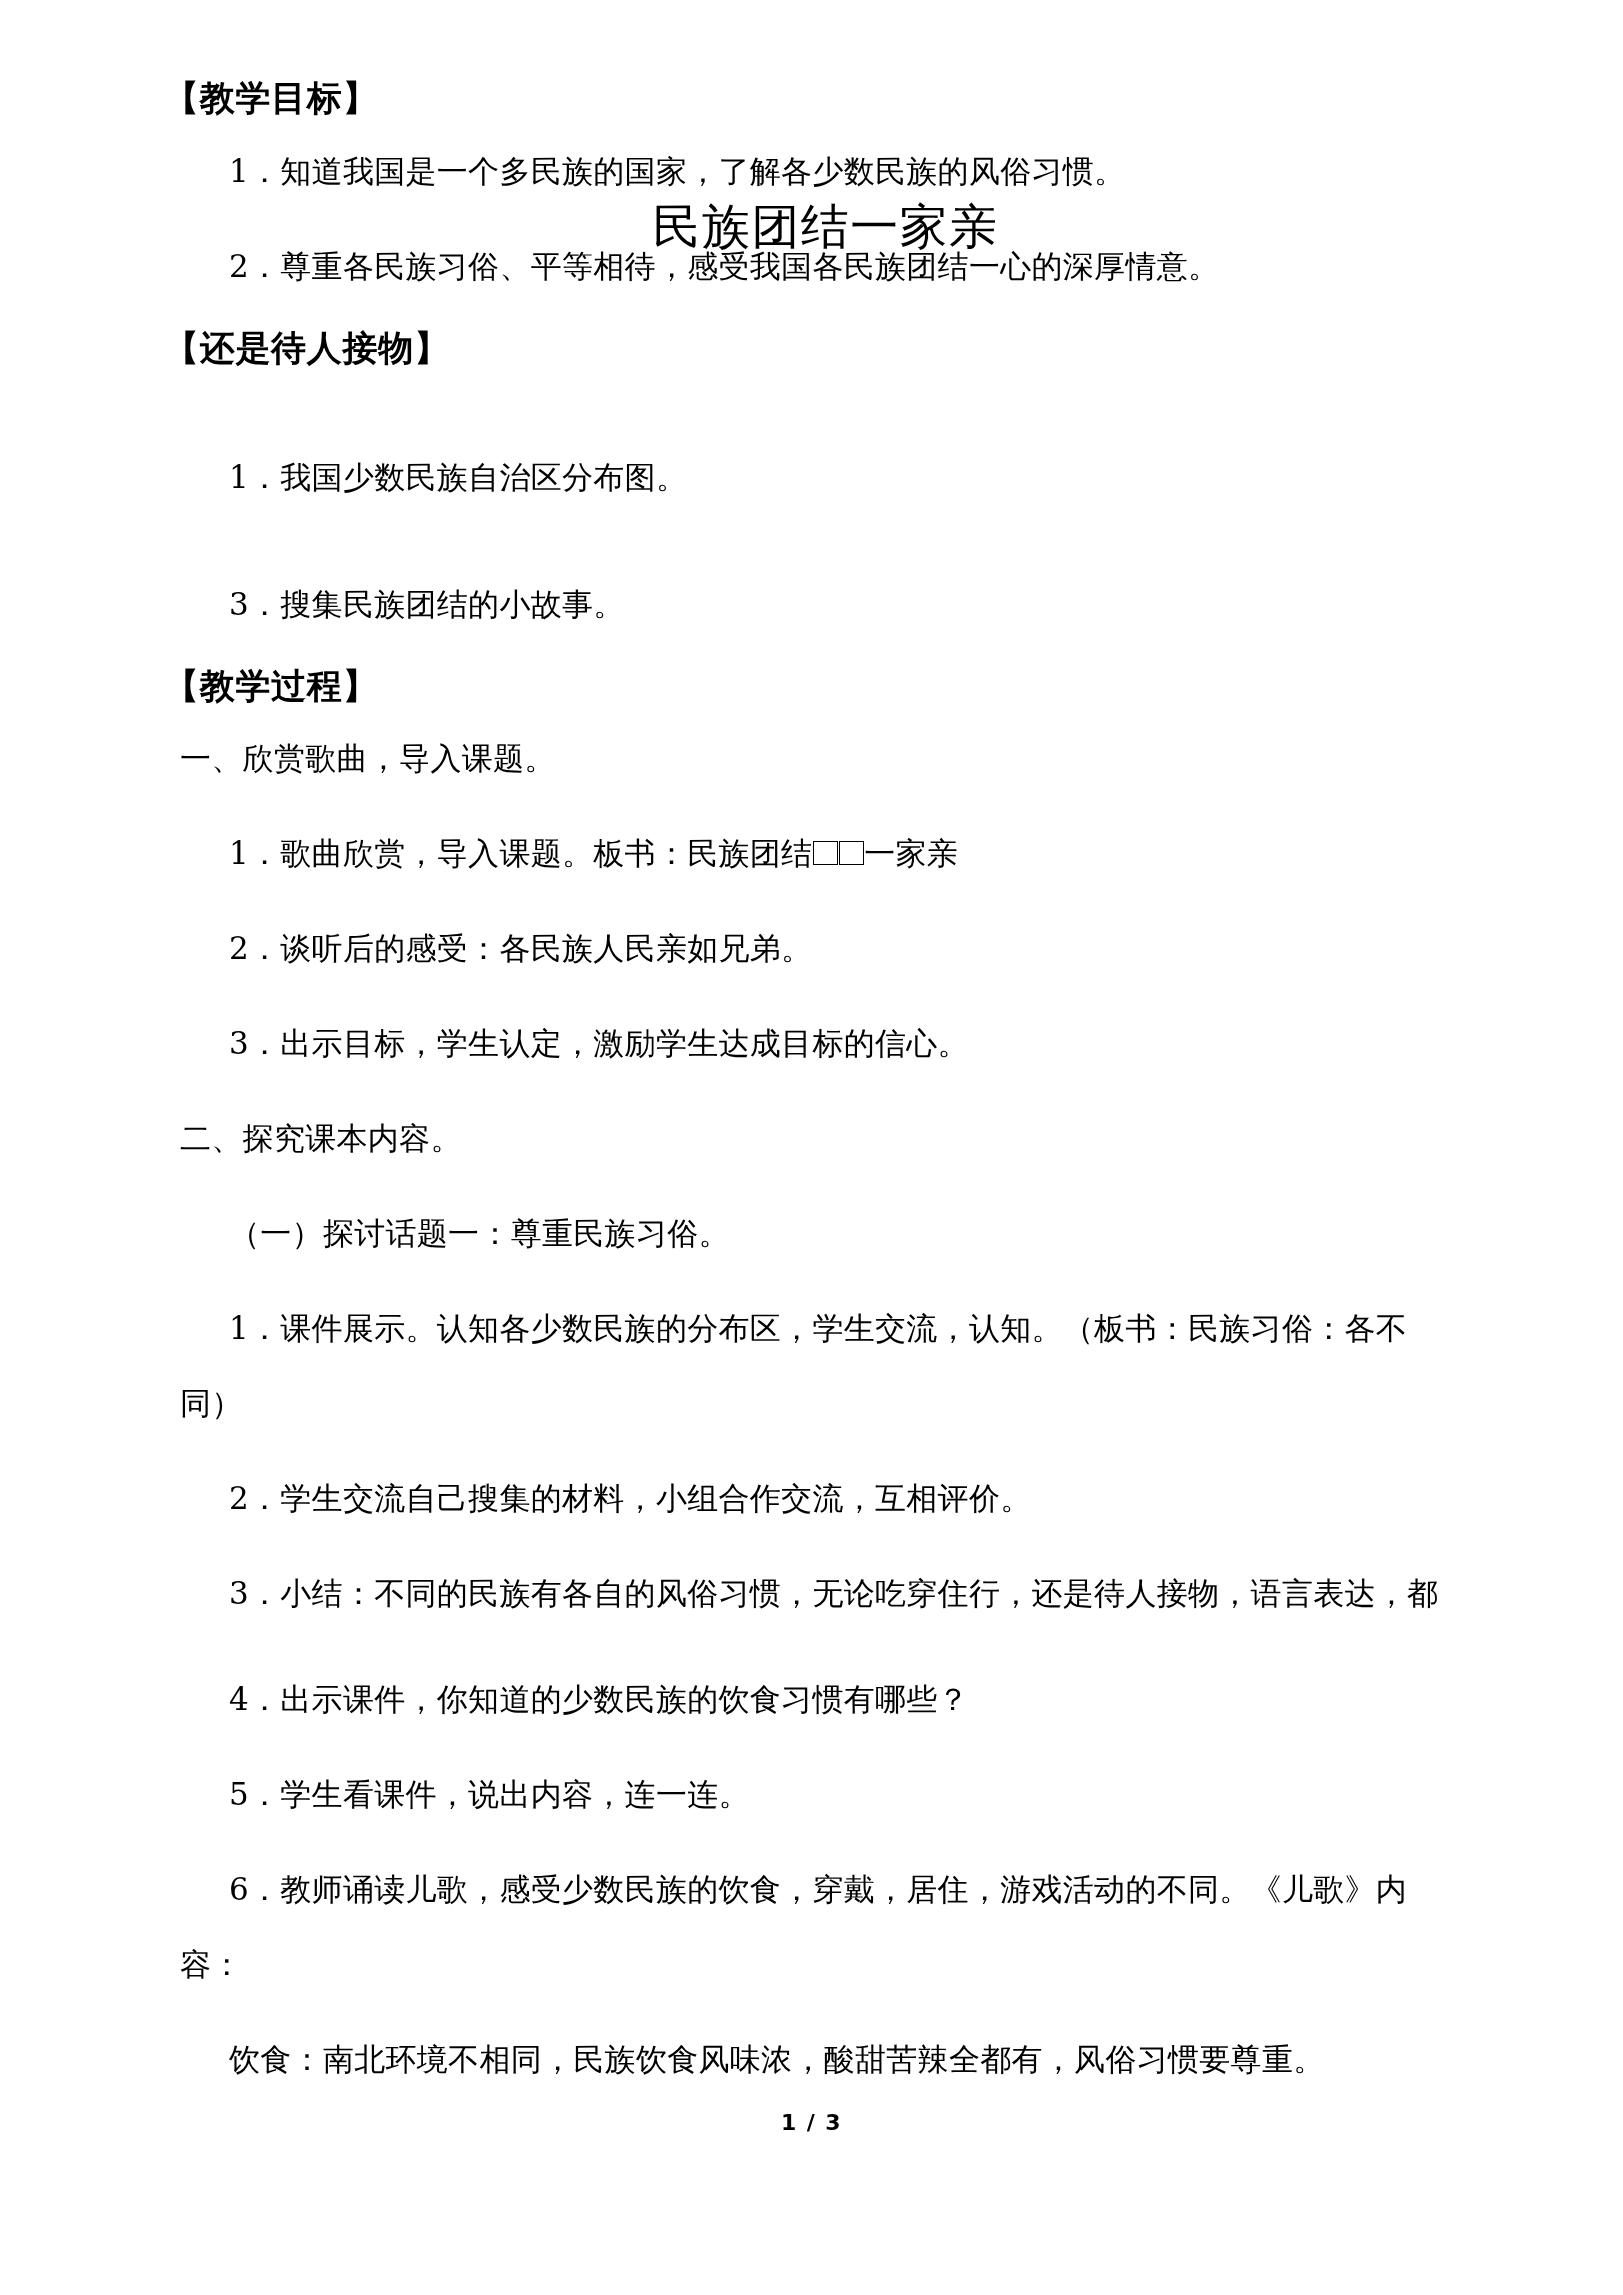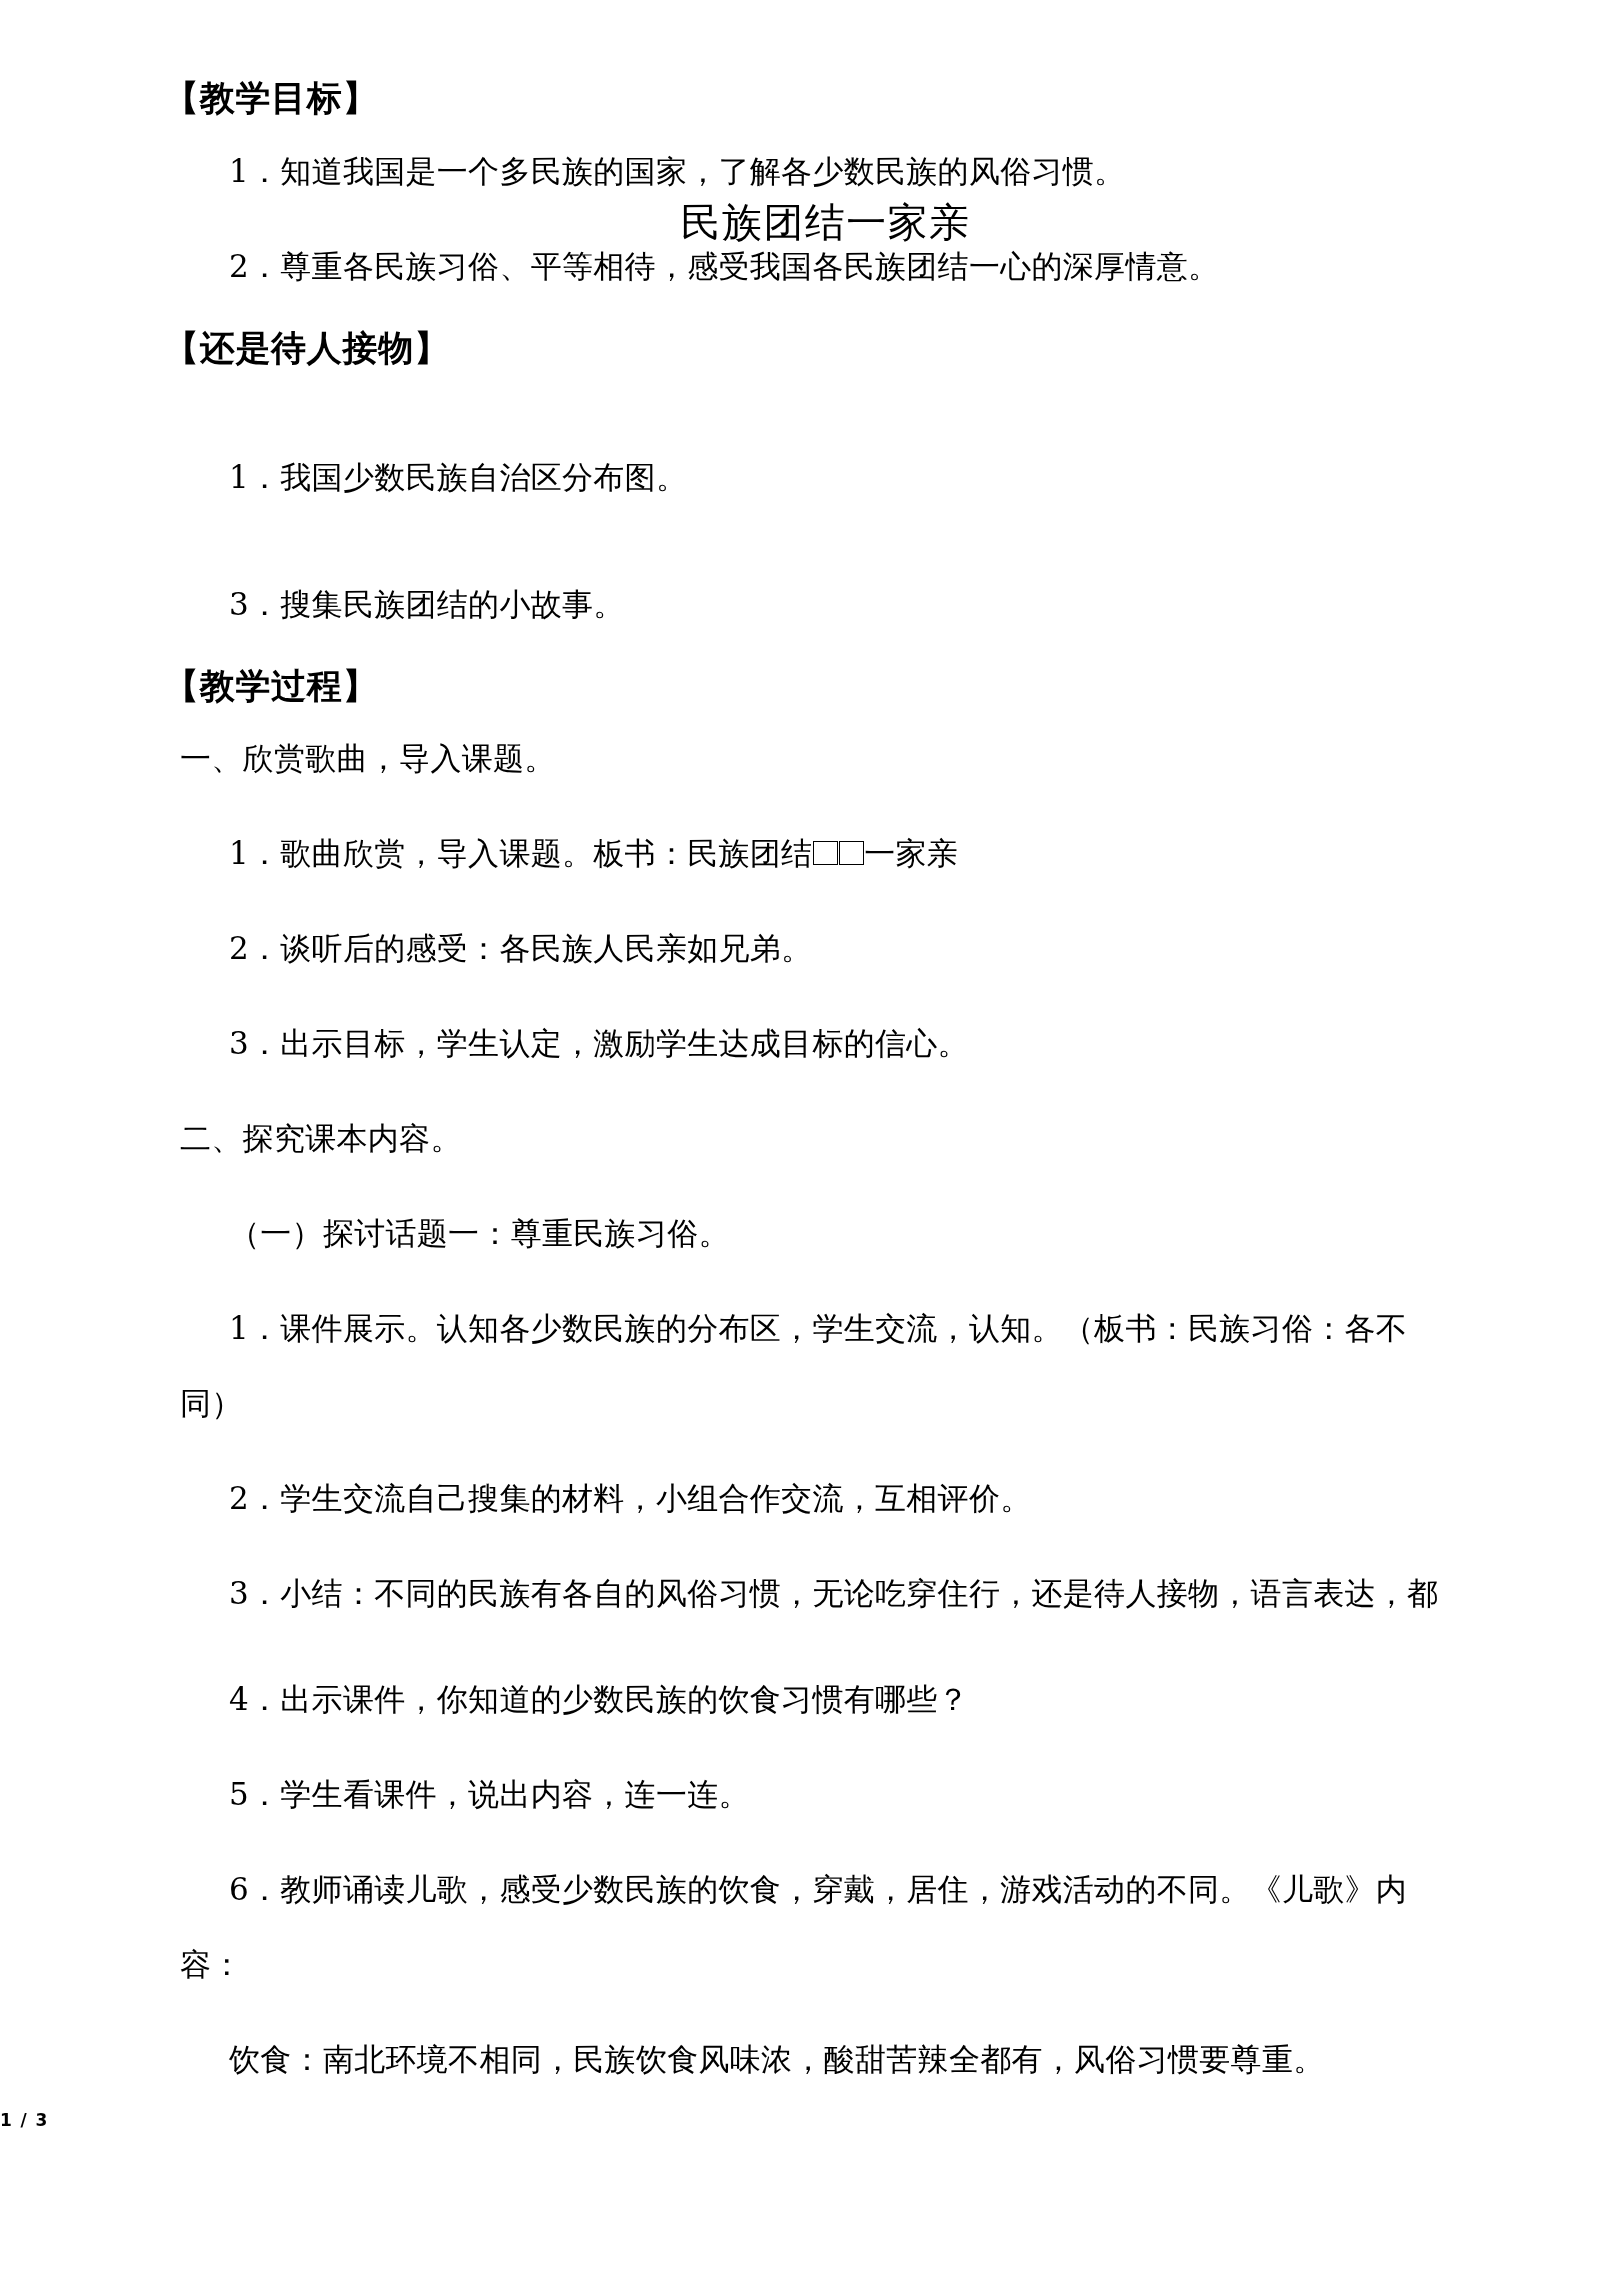--- a/index.html
+++ b/index.html
@@ -25,21 +25,21 @@
     position: absolute;
     left: 164px;
     top: 0;
     width: 1302px;
   }
 
   
   .doc-title {
     text-align: center;
     font-family: "DejaVu Serif", "Liberation Serif", serif;
-    font-size: 40px;
+    font-size: 48px;
     font-weight: normal;
     letter-spacing: 1.4px;
     margin: 0;
     padding-top: 198px;
     line-height: 1.2;
     white-space: nowrap;
     padding-left: 28px;
   }
 
   
@@ -68,22 +68,23 @@
   .sp-after-head  { height: 24.5px; }
   .sp-line        { height: 32px; }
   .sp-wrap        { height: 11.6px; }
 
   
   .footer {
     position: absolute;
     left: 0;
     right: 0;
     top: 2110px;
+    text-align: center;
     font-family: "DejaVu Sans", "Liberation Sans", sans-serif;
-    font-size: 17px;
+    font-size: 22px;
     font-weight: bold;
     letter-spacing: 1.4px;
   }
 
   
   .tofu {
     display: inline-block;
     width: 24.5px;
     height: 24.5px;
     border: 1.4px solid #000;

